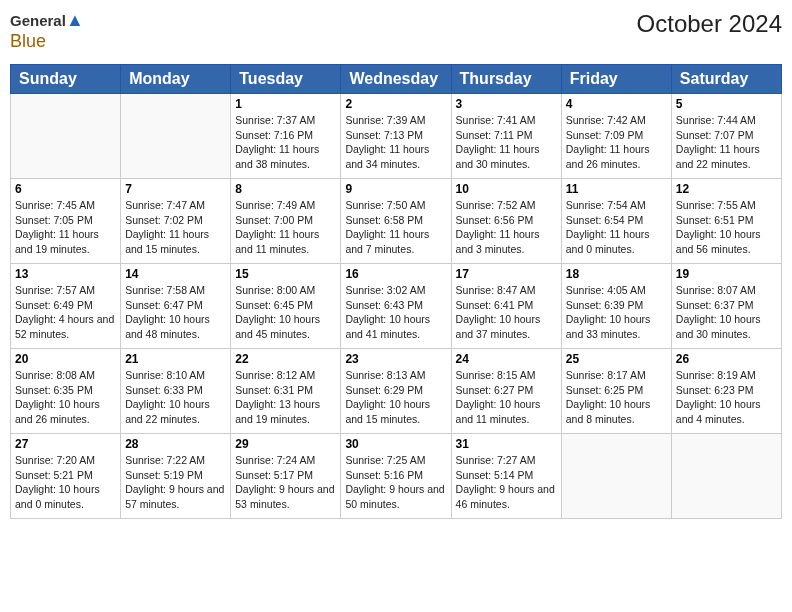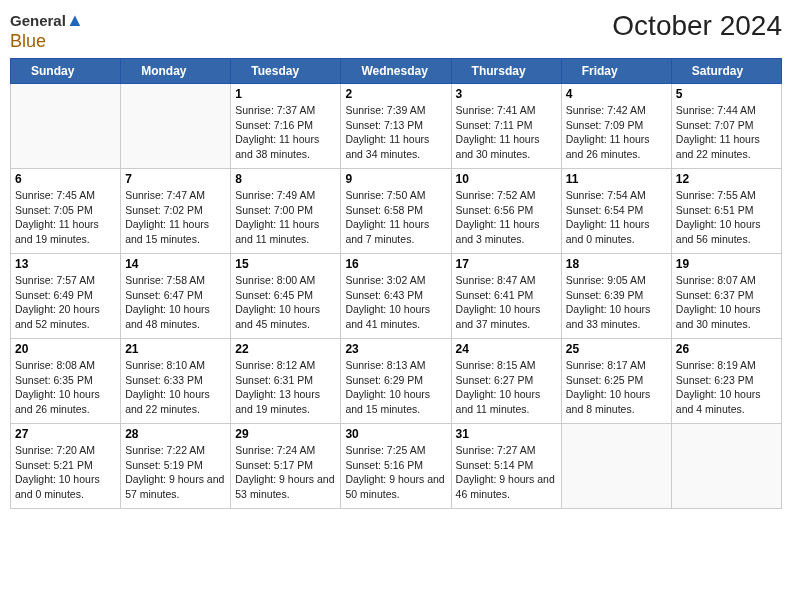--- a/index.html
+++ b/index.html
@@ -7,55 +7,55 @@
       font-family: Arial, sans-serif;
       background: #fff;
       width: 792px;
       min-height: 612px;
       padding: 10px;
     }
     .header {
       display: flex;
       justify-content: space-between;
       align-items: flex-start;
-      margin-bottom: 6px;
+      margin-bottom: 12px;
     }
     .logo {
       display: flex;
       flex-direction: column;
       font-size: 13px;
     }
     .logo-row {
       display: flex;
       align-items: center;
       gap: 2px;
     }
     .title-block {
       text-align: right;
     }
     .month-title {
-      font-size: 28px;
+      font-size: 24px;
       font-weight: normal;
       color: #222;
     }
     .location-title {
       font-size: 16px;
       color: #333;
     }
     table {
       width: 100%;
       border-collapse: collapse;
       font-size: 11px;
     }
     thead th {
       background: #3366aa;
       color: #fff;
-      padding: 5px 20px;
+      padding: 5px 8px;
       text-align: left;
-      font-size: 12px;
+      font-size: 16px;
       font-weight: bold;
       border: 1px solid #2255aa;
     }
     td {
       border: 1px solid #ccc;
       vertical-align: top;
       padding: 3px 4px;
       width: calc(100% / 7);
       min-height: 80px;
       background: #fff;
@@ -161,39 +161,39 @@
         <span class="day-detail">Daylight: 11 hours and 0 minutes.</span></td>
         <td><span class="day-num">12</span>
         <span class="day-detail">Sunrise: 7:55 AM</span><br>
         <span class="day-detail">Sunset: 6:51 PM</span><br>
         <span class="day-detail">Daylight: 10 hours and 56 minutes.</span></td>
       </tr>
       <tr class="week-row">
         <td><span class="day-num">13</span>
         <span class="day-detail">Sunrise: 7:57 AM</span><br>
         <span class="day-detail">Sunset: 6:49 PM</span><br>
-        <span class="day-detail">Daylight: 20 hours and 52 minutes.</span></td>
+        <span class="day-detail">Daylight: 4 hours and 52 minutes.</span></td>
         <td><span class="day-num">14</span>
         <span class="day-detail">Sunrise: 7:58 AM</span><br>
         <span class="day-detail">Sunset: 6:47 PM</span><br>
         <span class="day-detail">Daylight: 10 hours and 48 minutes.</span></td>
         <td><span class="day-num">15</span>
         <span class="day-detail">Sunrise: 8:00 AM</span><br>
         <span class="day-detail">Sunset: 6:45 PM</span><br>
         <span class="day-detail">Daylight: 10 hours and 45 minutes.</span></td>
         <td><span class="day-num">16</span>
         <span class="day-detail">Sunrise: 3:02 AM</span><br>
         <span class="day-detail">Sunset: 6:43 PM</span><br>
         <span class="day-detail">Daylight: 10 hours and 41 minutes.</span></td>
         <td><span class="day-num">17</span>
         <span class="day-detail">Sunrise: 8:47 AM</span><br>
         <span class="day-detail">Sunset: 6:41 PM</span><br>
         <span class="day-detail">Daylight: 10 hours and 37 minutes.</span></td>
         <td><span class="day-num">18</span>
-        <span class="day-detail">Sunrise: 9:05 AM</span><br>
+        <span class="day-detail">Sunrise: 4:05 AM</span><br>
         <span class="day-detail">Sunset: 6:39 PM</span><br>
         <span class="day-detail">Daylight: 10 hours and 33 minutes.</span></td>
         <td><span class="day-num">19</span>
         <span class="day-detail">Sunrise: 8:07 AM</span><br>
         <span class="day-detail">Sunset: 6:37 PM</span><br>
         <span class="day-detail">Daylight: 10 hours and 30 minutes.</span></td>
       </tr>
       <tr class="week-row">
         <td><span class="day-num">20</span>
         <span class="day-detail">Sunrise: 8:08 AM</span><br>

